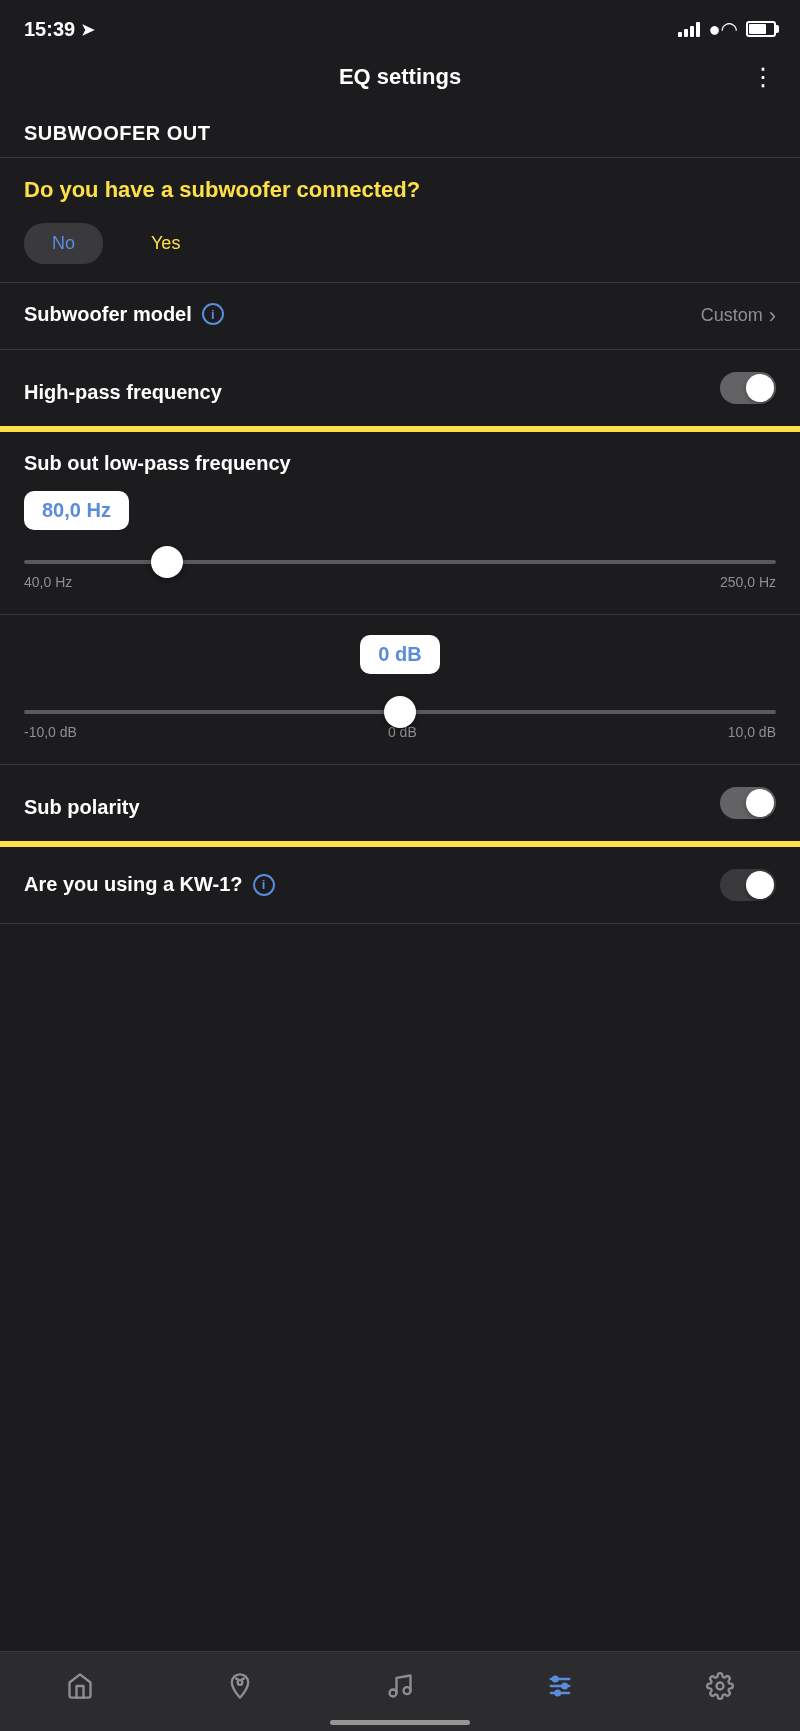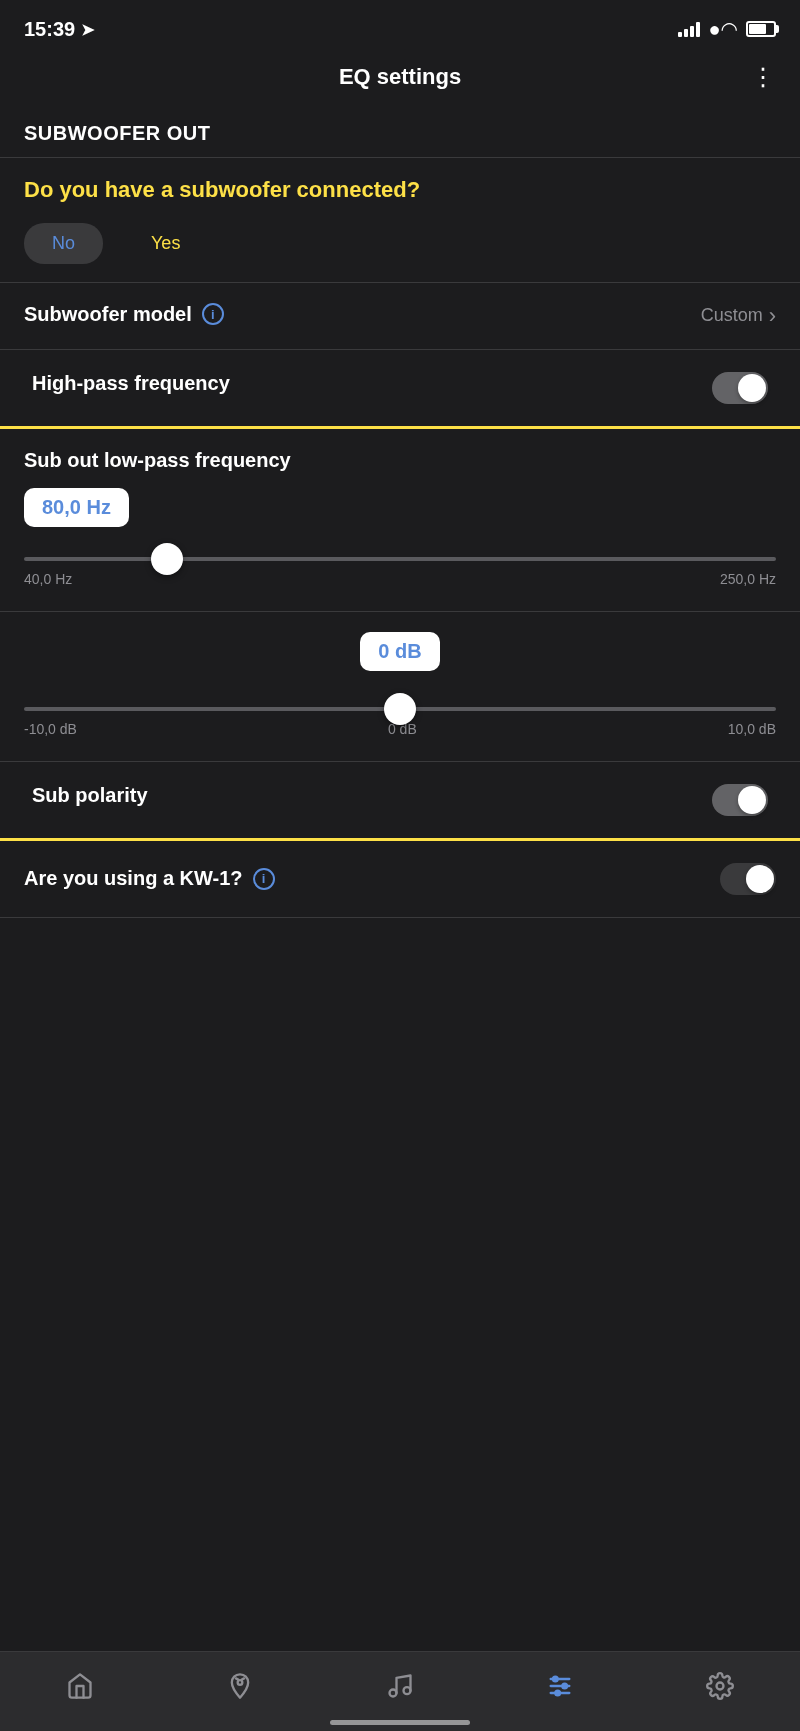--- a/index.html
+++ b/index.html
@@ -189,24 +189,24 @@
       font-size: 18px;
     }
     .chevron {
       color: #8e8e93;
       font-size: 16px;
     }
 
     
     .switch-row {
       display: flex;
-      align-items: flex-start;
+      align-items: flex-end;
       justify-content: space-between;
-      padding: 22px 32px;
-      border-bottom: 3px solid #fde047;
+      padding: 22px 24px;
+      border-bottom: 6px solid #fde047;
     }
     .switch-label {
       font-size: 20px;
       font-weight: 600;
       color: #ffffff;
     }
 
     
     .ios-toggle {
       width: 56px;

